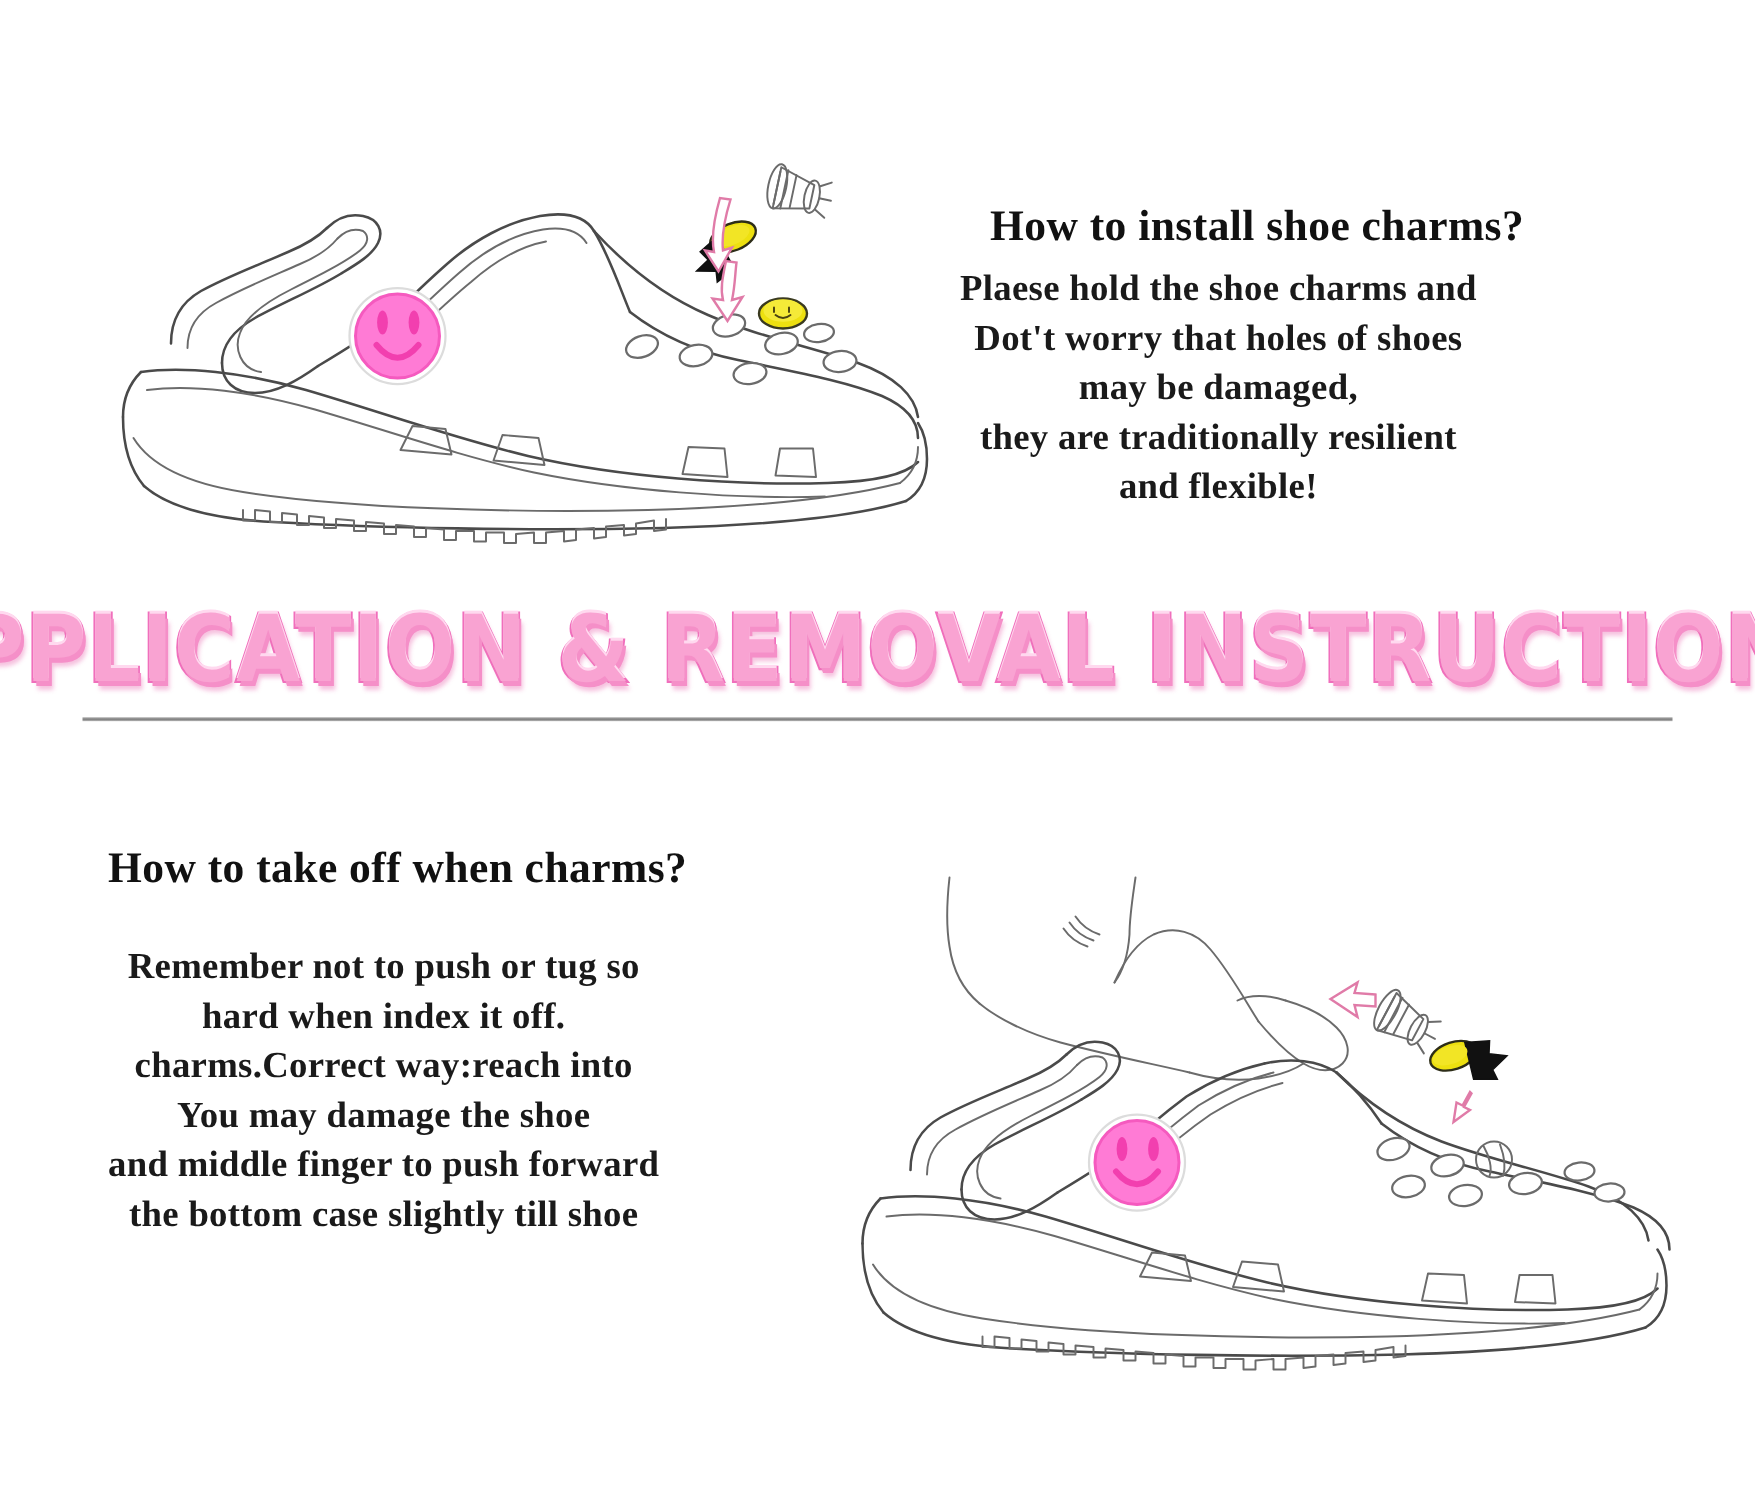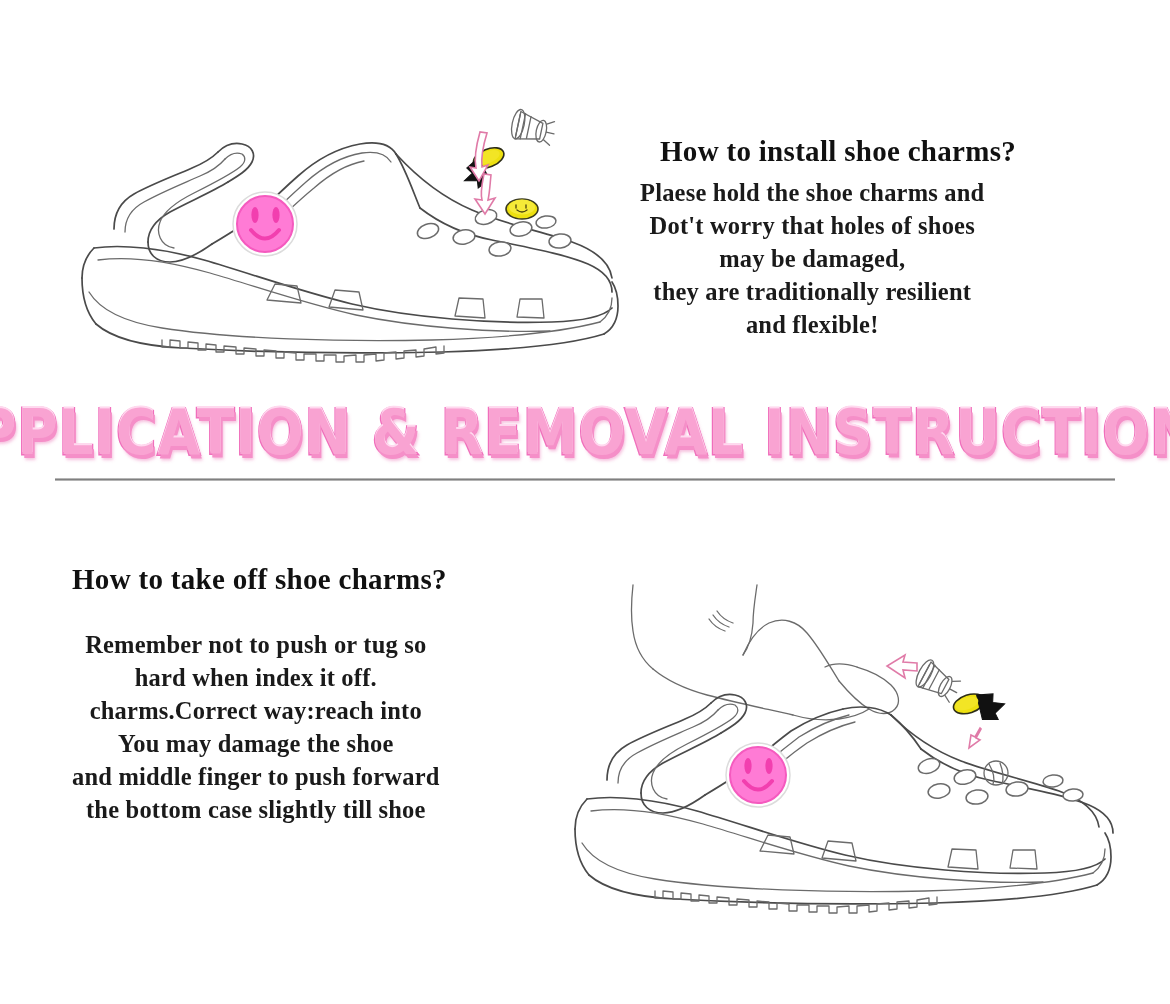--- a/index.html
+++ b/index.html
@@ -159,21 +159,21 @@
   <div>they are traditionally resilient</div>
   <div>and flexible!</div>
 </div>
 
 <div class="abs" id="banner-wrap">
   <span id="banner-text">APPLICATION &amp; REMOVAL INSTRUCTIONS</span>
 </div>
 
 <div class="abs" id="divider"></div>
 
-<div class="abs heading" style="left:72px; top:563px;">How to take off shoe charms?</div>
+<div class="abs heading" style="left:72px; top:563px;">How to take off when charms?</div>
 
 <div class="abs body-text" style="left:72px; top:628px;">
   <div>Remember not to push or tug so</div>
   <div>hard when index it off.</div>
   <div>charms.Correct way:reach into</div>
   <div>You may damage the shoe</div>
   <div>and middle finger to push forward</div>
   <div>the bottom case slightly till shoe</div>
 </div>
 

